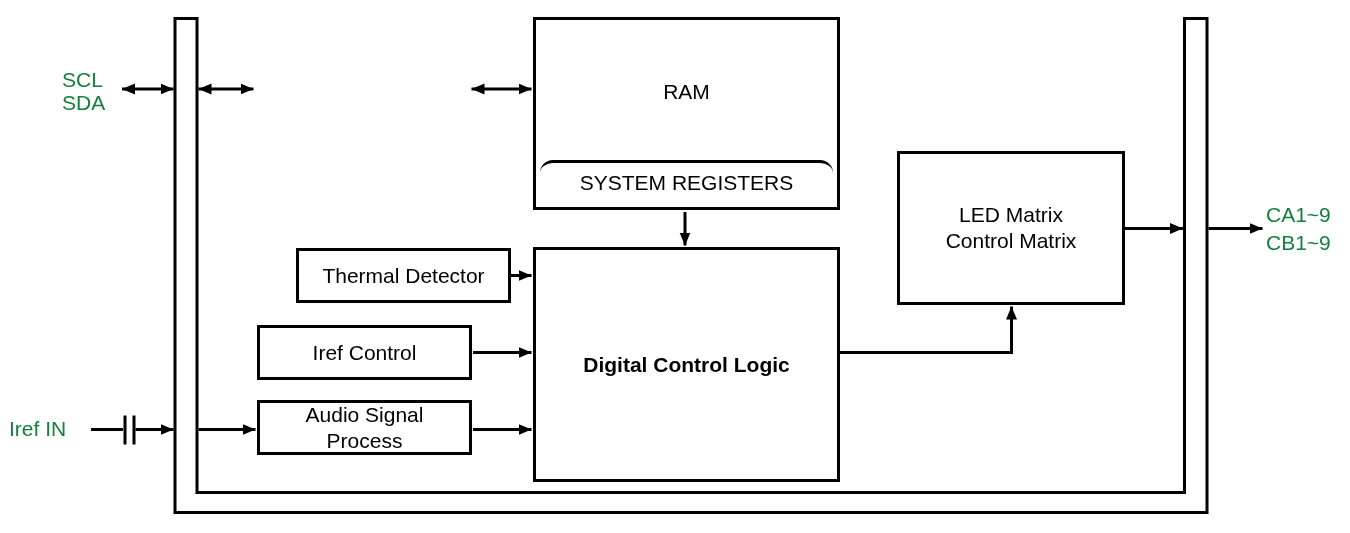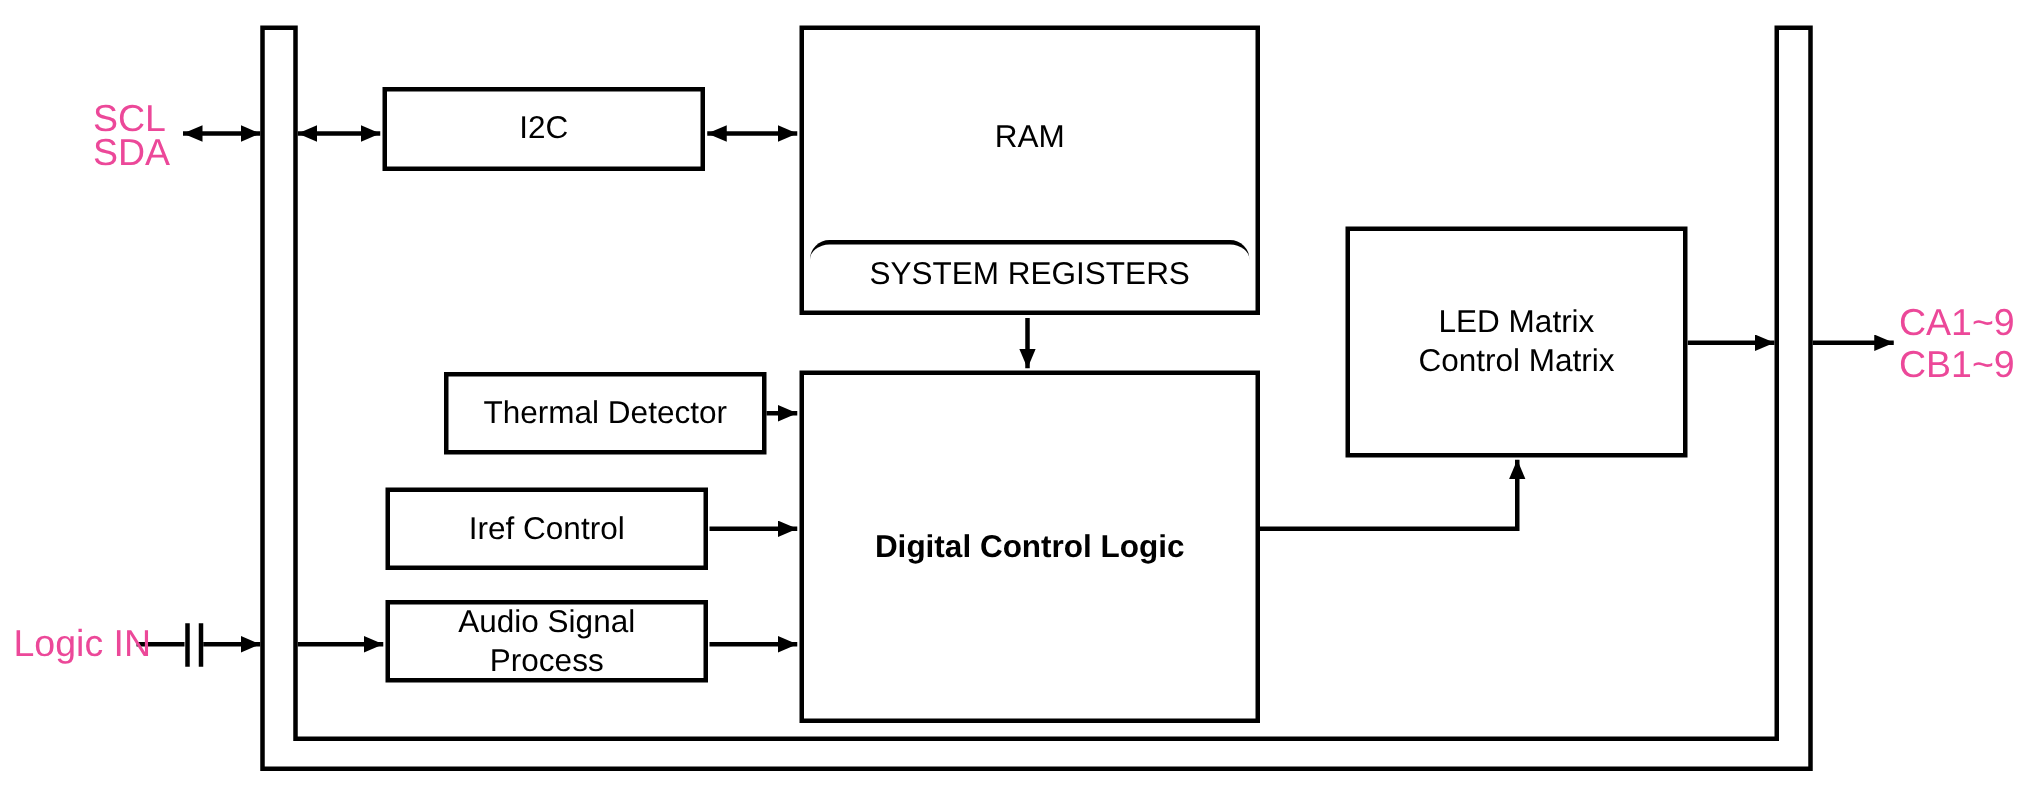--- a/index.html
+++ b/index.html
@@ -30,22 +30,22 @@
   .box-ram   { left: 533px; top: 17px;  width: 307px; height: 193px; flex-direction: column; align-items: stretch; justify-content: flex-end; padding: 4px; }
   .ram-cell  { flex: 0 0 136px; display: flex; align-items: center; justify-content: center; }
   .reg-cell  { flex: 1 1 auto; border-top: 3px solid #000000; display: flex; align-items: center; justify-content: center; border-radius: 13px; }
   .box-thermal { left: 257px; top: 248px; width: 215px; height: 55px; margin-left: 39px; }
   .box-iref    { left: 257px; top: 325px; width: 215px; height: 55px; }
   .box-asp     { left: 257px; top: 400px; width: 215px; height: 55px; padding: 0 17px; }
   .box-dcl     { left: 533px; top: 247px; width: 307px; height: 235px; font-weight: bold; }
   .box-led     { left: 897px; top: 151px; width: 228px; height: 154px; flex-direction: column; }
   .pin-label {
     position: absolute;
-    font-size: 25px;
-    color: #ec4899;
+    font-size: 21px;
+    color: #15803d;
     white-space: nowrap;
   }
   .pin-sclsda  { left: 62px;   top: 68px;  line-height: 23px; }
   .pin-audioin { left: 9px;    top: 417px; line-height: 24px; }
   .pin-cacb    { left: 1266px; top: 201px; line-height: 28px; }
   .pin-label span { display: block; }
 </style>
 </head>
 <body>
 
@@ -85,23 +85,20 @@
 
     <line x1="198.5" y1="429.5" x2="255.5" y2="429.5" stroke="#000000" stroke-width="3" marker-end="url(#arrow)"></line>
 
     <path d="M 840,352.5 L 1011.5,352.5 L 1011.5,306.5" fill="none" stroke="#000000" stroke-width="3" marker-end="url(#arrow)"></path>
 
     <line x1="1125" y1="228.5" x2="1183" y2="228.5" stroke="#000000" stroke-width="3" marker-end="url(#arrow)"></line>
 
     <line x1="1208.5" y1="228.5" x2="1262.5" y2="228.5" stroke="#000000" stroke-width="3" marker-end="url(#arrow)"></line>
   </svg>
 
-  <div class="box box-i2c">
-    <span>I2C</span>
-  </div>
 
   <div class="box box-ram">
     <div class="ram-cell">
       <span>RAM</span>
     </div>
     <div class="reg-cell">
       <span>SYSTEM REGISTERS</span>
     </div>
   </div>
 
@@ -125,21 +122,21 @@
     <span>LED Matrix</span>
     <span>Control Matrix</span>
   </div>
 
   <div class="pin-label pin-sclsda">
     <span>SCL</span>
     <span>SDA</span>
   </div>
 
   <div class="pin-label pin-audioin">
-    <span>Logic IN</span>
+    <span>Iref IN</span>
   </div>
 
   <div class="pin-label pin-cacb">
     <span>CA1~9</span>
     <span>CB1~9</span>
   </div>
 
 </div>
 
 </body></html>

